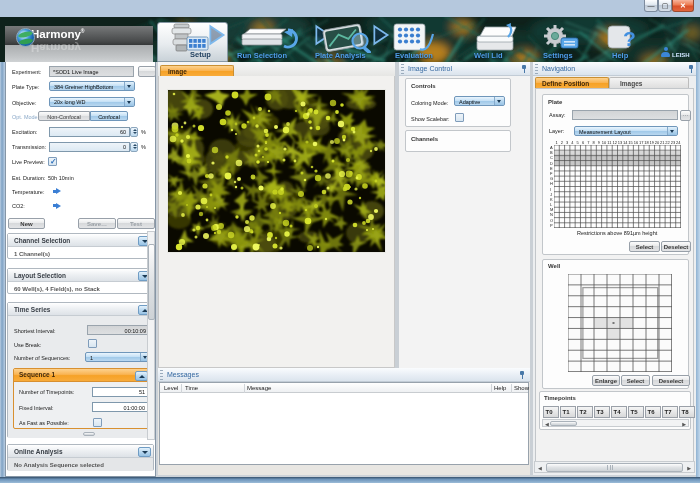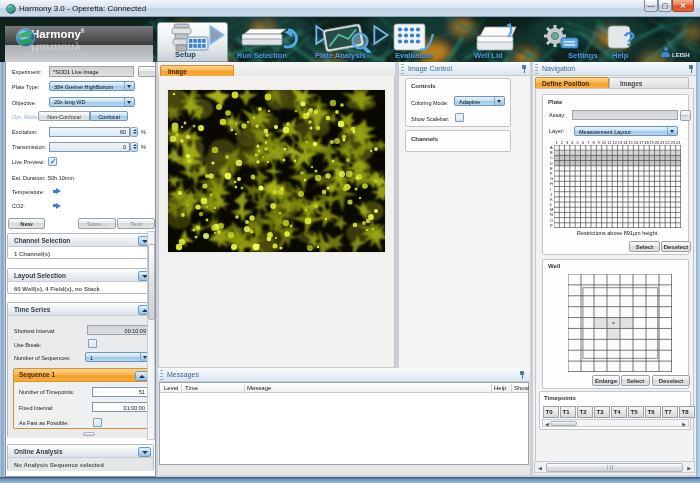--- a/index.html
+++ b/index.html
@@ -30,21 +30,21 @@
 #logo .htxt2 { position:absolute; left:26px; top:16px; font-size:11.5px; font-weight:bold; color:#fff; opacity:.3;
   transform:scaleY(-1); }
 #hglobe { position:absolute; left:11px; top:2px; width:19px; height:19px; border-radius:50%;
   background:radial-gradient(circle at 38% 35%, #d8f0fc 8%, #3f98d8 38%, #1d6ab0 60%, #174f86);
   border:1px solid #8fa8b8; overflow:hidden;}
 #hglobe i{ position:absolute; left:1px; top:3px; width:15px; height:5px; border-radius:50%; background:#3fae62; transform:rotate(-14deg); }
 #hglobe b{ position:absolute; left:2px; top:10px; width:14px; height:5px; border-radius:50%; background:#2f9e52; transform:rotate(-10deg); }
 #setupbox { position:absolute; left:157px; top:5px; width:71px; height:40px; border:1px solid #8899a6; border-radius:3px 3px 0 0;
   background:linear-gradient(#ffffff,#e8ecef 55%, #c9d2d8); }
 .navlab { position:absolute; font-size:7.5px; font-weight:bold; color:#4f9de8; text-shadow:0 1px 2px #02121f; white-space:nowrap; }
-.navlab.dark { color:#1c3c5c; text-shadow:none; }
+.navlab.dark { color:#1c3c5c; text-shadow:none;margin-left:15px; }
 .warrow { position:absolute; top:8px; }
 #user { position:absolute; left:672px; top:35px; font-size:6px; font-weight:bold; color:#cfe4ff; }
 #usericon { position:absolute; left:661px; top:30px; width:9px; height:10px; }
 #usericon:before { content:''; position:absolute; left:2.5px; top:0; width:4px; height:4px; border-radius:50%; background:#3b86d8; }
 #usericon:after { content:''; position:absolute; left:0; top:4.5px; width:9px; height:5px; border-radius:4px 4px 1px 1px; background:#3b86d8; }
 .tico { position:absolute; }
 
 
 #leftpanel { left:5px; top:62px; width:151px; height:415px; background:#fff; border:1px solid #8696a6; border-top:none; }
 #centerstrip { left:158px; top:62px; width:237px; height:14px; background:linear-gradient(#f6f6f6,#e6e6e4); }
@@ -359,35 +359,31 @@
         <circle cx="15" cy="13" r="8" fill="#c8ccd0" stroke="#8a9096" stroke-width="0.8"></circle>
         <g stroke="#c8ccd0" stroke-width="3">
           <path d="M15 2 v4 M15 20 v4 M4 13 h4 M22 13 h4 M7 5 l3 3 M20 18 l3 3 M23 5 l-3 3 M10 18 l-3 3"></path>
         </g>
         <circle cx="15" cy="13" r="3.6" fill="#6aaa9a" stroke="#4a8a7a"></circle>
       </g>
       <rect x="21" y="15" width="17" height="10" rx="2" fill="#58a6e8" stroke="#2a6aaa" stroke-width="0.8"></rect>
       <rect x="24" y="18" width="11" height="1.6" fill="#cfe4f8"></rect>
       <rect x="24" y="21" width="11" height="1.6" fill="#cfe4f8"></rect>
     </svg>
-    <div class="navlab" style="left:568px;top:34px;">Settings</div>
+    <div class="navlab" style="left:543px;top:34px;">Settings</div>
 
     <svg class="tico" style="left:606px;top:7px;" width="34" height="28" viewBox="0 0 34 28">
       <rect x="2" y="2" width="22" height="22" rx="4" fill="#e4e7ea" stroke="#9aa3aa" stroke-width="0.8"></rect>
       <text x="17" y="22" font-size="21" font-weight="bold" fill="#4290e0" font-family="Liberation Sans">?</text>
     </svg>
     <div class="navlab" style="left:612px;top:34px;">Help</div>
     <div id="usericon"></div>
       <div id="user">LEISH</div>
   </div>
 
-  <div class="abs" id="title">
-    <div id="ticon"></div>
-    <div class="txt">Harmony 3.0 - Operetta: Connected</div>
-  </div>
   <div class="wbtn" style="left:644px;width:14px;">
       <span>—</span>
     </div>
   <div class="wbtn" style="left:658px;width:14px;">
       <span>▢</span>
     </div>
   <div class="wbtn" style="left:672px;width:22px;background:linear-gradient(#f6b49c,#ec7a50 45%,#d9502a 55%,#e2653c);border-color:#9c4a2e;">
       <span style="color:#fff;font-weight:bold;">✕</span>
     </div>
 

